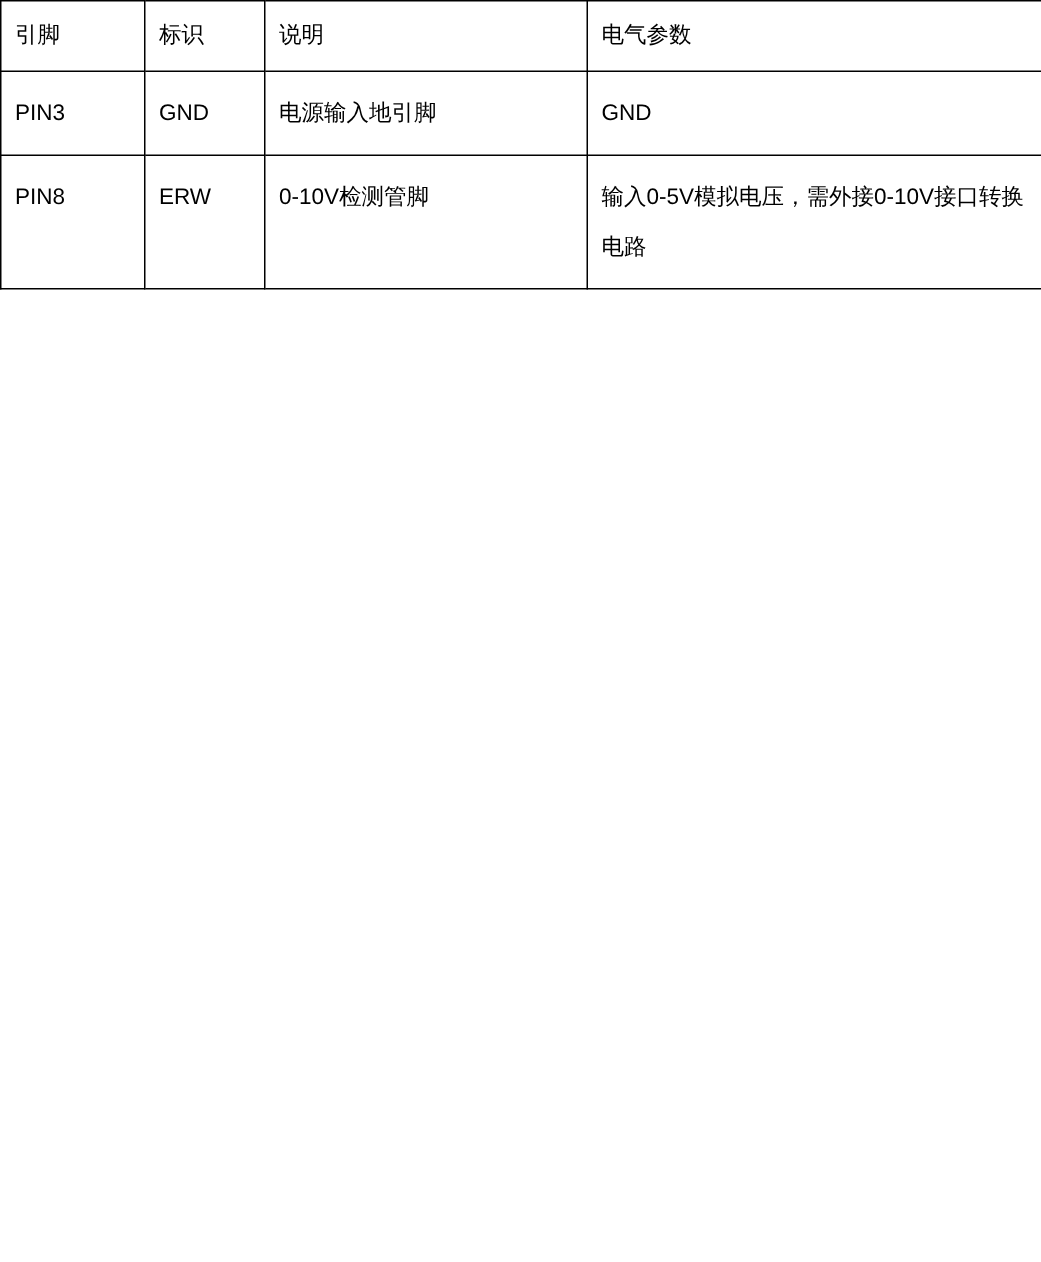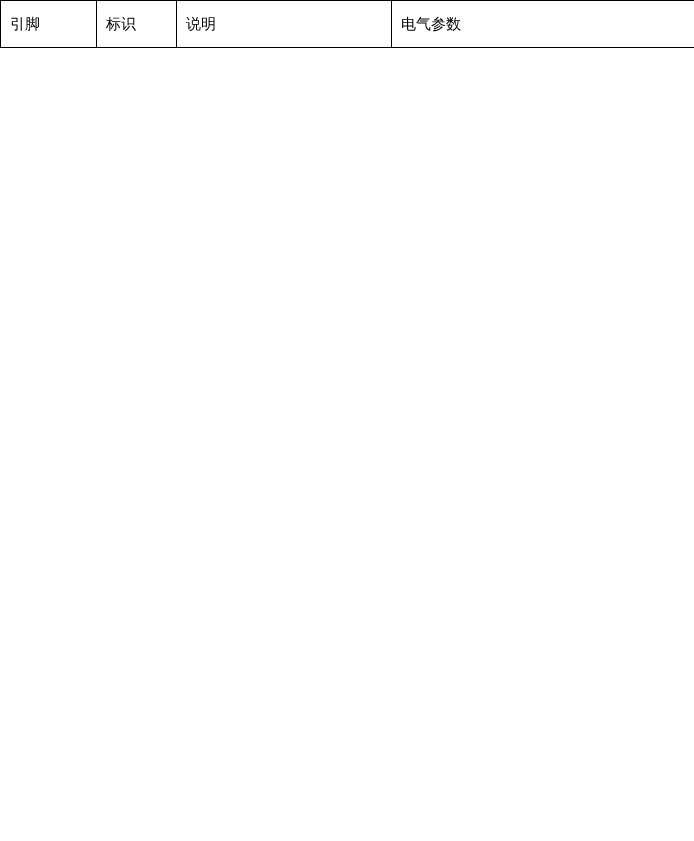--- a/index.html
+++ b/index.html
@@ -55,19 +55,31 @@
   <tbody>
     <tr class="header">
       <td class="pin-col">引脚</td>
       <td class="id-col">标识</td>
       <td class="desc-col">说明</td>
       <td class="elec-col">电气参数</td>
     </tr>
 
 
 
+    <tr>
+      <td class="pin-col">PIN3</td>
+      <td class="id-col">GND</td>
+      <td class="desc-col">电源输入地引脚</td>
+      <td class="elec-col">GND</td>
+    </tr>
 
 
 
 
 
+    <tr>
+      <td class="pin-col">PIN8</td>
+      <td class="id-col">ERW</td>
+      <td class="desc-col">0-10V检测管脚</td>
+      <td class="elec-col">输入0-5V模拟电压，需外接0-10V接口转换电路</td>
+    </tr>
   </tbody>
 </table>
 
 </body></html>

